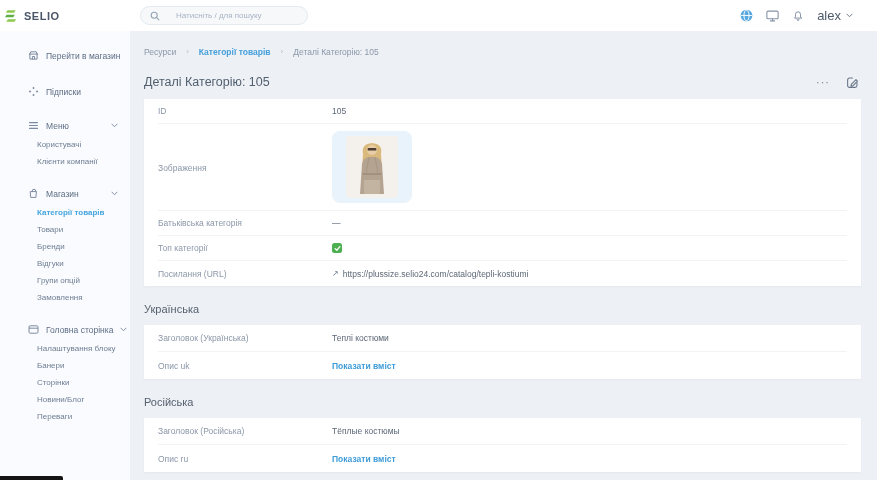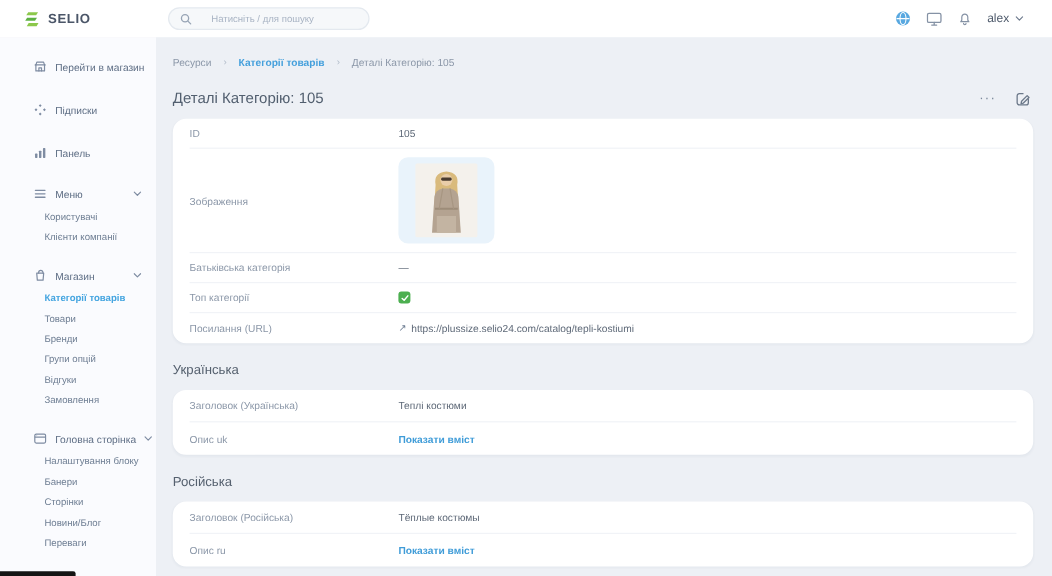--- a/index.html
+++ b/index.html
@@ -2,27 +2,27 @@
 <html><head>
 <meta charset="utf-8">
 <style>
   * { margin:0; padding:0; box-sizing:border-box; }
   html,body { width:877px; height:480px; overflow:hidden; }
   body { font-family:"Liberation Sans", sans-serif; background:#edf0f5; }
   .screen { position:relative; width:877px; height:480px; background:#edf0f5; overflow:hidden; }
 
   
   .topbar { position:absolute; top:0; left:0; right:0; height:31px; background:#ffffff; display:flex; align-items:center; z-index:5; }
-  .logo-wrap { width:130px; display:flex; align-items:center; gap:6px; padding-left:20px; }
+  .logo-wrap { width:130px; display:flex; align-items:center; gap:6px; padding-left:4px; }
   .logo-text { font-size:11px; font-weight:bold; letter-spacing:.5px; color:#4b5668; }
   .search-pill { margin-left:10px; width:168px; height:19px; background:#f6f8fa; border:1px solid #e4e9ef; border-radius:10px; display:flex; align-items:center; gap:16px; padding:0 9px; }
   .search-pill input { border:none; outline:none; background:transparent; font-size:8px; color:#5a6678; width:100%; font-family:"Liberation Sans",sans-serif; }
   .search-pill input::placeholder { color:#a9b4c4; }
   .topbar-right { margin-left:auto; display:flex; align-items:center; gap:13px; padding-right:24px; }
-  .user-menu { display:flex; align-items:center; gap:5px; font-size:10px; color:#4e5a6b; cursor:pointer; }
+  .user-menu { display:flex; align-items:center; gap:5px; font-size:13px; color:#4e5a6b; cursor:pointer; }
 
   
   .sidebar { position:absolute; top:31px; left:0; bottom:0; width:130px; background:#fafbfe; overflow:hidden; padding-top:10px; }
   .side-link, .group-head { display:flex; align-items:center; gap:7px; padding:5px 12px 5px 15px; font-size:8.5px; color:#5d6d84; cursor:pointer; white-space:nowrap;margin-left:13px; }
   .side-link { margin-top:4px; }
   .single { margin-top:15px; }
   .nav-group { margin-top:13px; }
   .group-head .chev { margin-left:auto; }
   .sub-item { padding:4px 10px 4px 37px; font-size:8px; color:#6e7e93; cursor:pointer; white-space:nowrap; }
   .sub-item.active { color:#45a5e0; font-weight:bold; }
@@ -33,21 +33,21 @@
   .breadcrumb { display:flex; align-items:flex-start; gap:10px; font-size:8.5px; color:#8b97a8; }
   .crumb-link { color:#8b97a8; cursor:pointer; }
   .crumb-active-link { color:#45a0dc; font-weight:bold; cursor:pointer; }
   .crumb-sep { color:#b3bdca; font-size:8px; }
   .page-head { margin-top:18px; display:flex; align-items:center; justify-content:space-between; padding-right:2px; }
   .page-title { font-size:12.5px; font-weight:normal; color:#525f6f; }
   .page-actions { display:flex; align-items:center; gap:16px; }
   .ellipsis-btn { font-size:11px; color:#7a879a; letter-spacing:1px; cursor:pointer; line-height:6px; }
   .edit-btn { cursor:pointer; display:inline-flex; }
 
-  .card { background:#ffffff; border-radius:11px; margin-top:10px; padding:0 14px; box-shadow:0 1px 2px rgba(30,45,80,.04); }
+  .card { background:#ffffff; border-radius:0; margin-top:10px; padding:0 14px; box-shadow:0 1px 2px rgba(30,45,80,.04); }
   .row { display:flex; align-items:center; min-height:25px; border-bottom:1px solid #f1f3f7; font-size:8.5px; }
   .row:last-child { border-bottom:none; }
   .row-label { width:174px; flex:none; color:#8b97a8; }
   .row-value { color:#5d6877; }
   .row-img { align-items:center; padding:7px 0; }
   .row-img .row-label { padding-top:2px; }
 
   .img-thumb { width:80px; height:72px; background:#e9f3fb; border-radius:8px; display:flex; align-items:center; justify-content:center; cursor:pointer; }
   .link-text { color:#3f9cd8; font-weight:bold; cursor:pointer; }
   .url-cell { display:flex; align-items:center; gap:4px; color:#5d6877; cursor:pointer; }
@@ -136,30 +136,20 @@
 
     <div class="side-link single">
       <span class="icon">
         <svg width="11" height="11" viewBox="0 0 11 11" fill="#7e8ca2">
           <path d="M5.5 .8 6.7 2 5.5 3.2 4.3 2Z M2 4.3 3.2 5.5 2 6.7 .8 5.5Z M9 4.3 10.2 5.5 9 6.7 7.8 5.5Z M5.5 7.8 6.7 9 5.5 10.2 4.3 9Z"></path>
         </svg>
       </span>
       <span>Підписки</span>
     </div>
 
-    <div class="side-link single">
-      <span class="icon">
-        <svg width="11" height="11" viewBox="0 0 11 11" fill="#7e8ca2">
-          <rect x="1.2" y="6" width="2" height="3.6" rx=".5"></rect>
-          <rect x="4.5" y="3.6" width="2" height="6" rx=".5"></rect>
-          <rect x="7.8" y="1.4" width="2" height="8.2" rx=".5"></rect>
-        </svg>
-      </span>
-      <span>Панель</span>
-    </div>
 
     <div class="nav-group">
       <div class="group-head">
         <span class="icon">
           <svg width="11" height="11" viewBox="0 0 11 11" fill="none" stroke="#7e8ca2" stroke-width="1.1" stroke-linecap="round">
               <path d="M1.5 2.6h8M1.5 5.5h8M1.5 8.4h8"></path>
             </svg>
         </span>
         <span>Меню</span>
         <span class="icon chev">
@@ -183,22 +173,22 @@
         <span>Магазин</span>
         <span class="icon chev">
           <svg width="7" height="5" viewBox="0 0 8 5" fill="none" stroke="#7e8ca2" stroke-width="1.1" stroke-linecap="round" stroke-linejoin="round">
               <path d="M1 .9 4 3.9 7 .9"></path>
             </svg>
         </span>
       </div>
       <div class="sub-item active">Категорії товарів</div>
       <div class="sub-item">Товари</div>
       <div class="sub-item">Бренди</div>
+      <div class="sub-item">Відгуки</div>
       <div class="sub-item">Групи опцій</div>
-      <div class="sub-item">Відгуки</div>
       <div class="sub-item">Замовлення</div>
     </div>
 
     <div class="nav-group">
       <div class="group-head">
         <span class="icon">
           <svg width="11" height="11" viewBox="0 0 11 11" fill="none" stroke="#7e8ca2" stroke-width="1" stroke-linejoin="round">
             <rect x="1" y="1.8" width="9" height="7.4" rx="1.2"></rect>
               <path d="M1 4.2h9"></path>
               <circle cx="2.7" cy="3" r=".35" fill="#7e8ca2" stroke="none"></circle>

